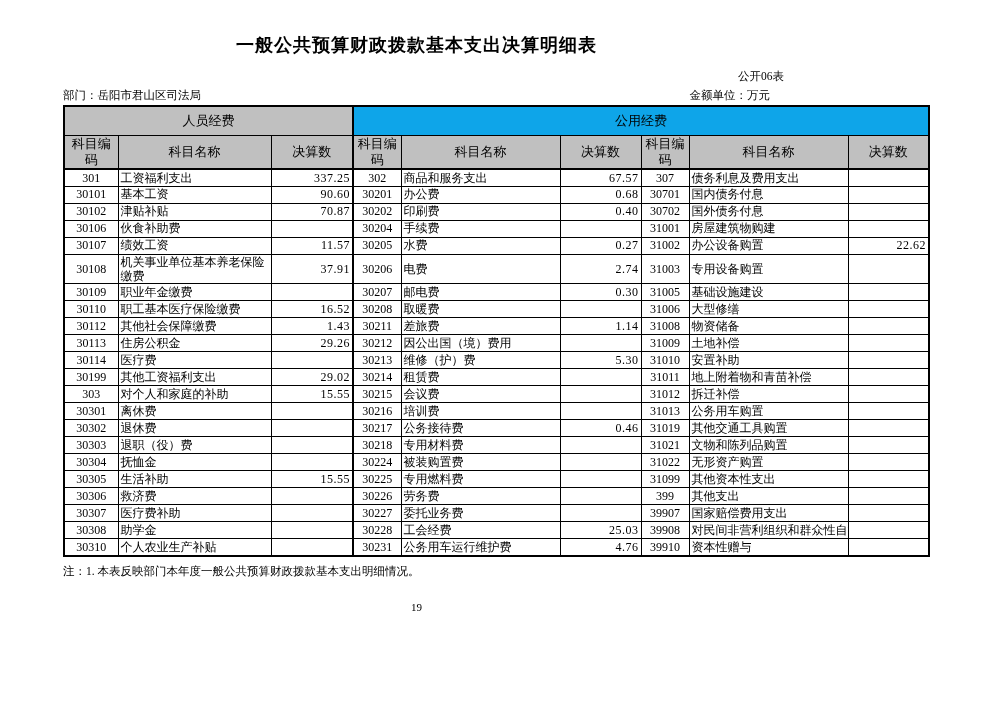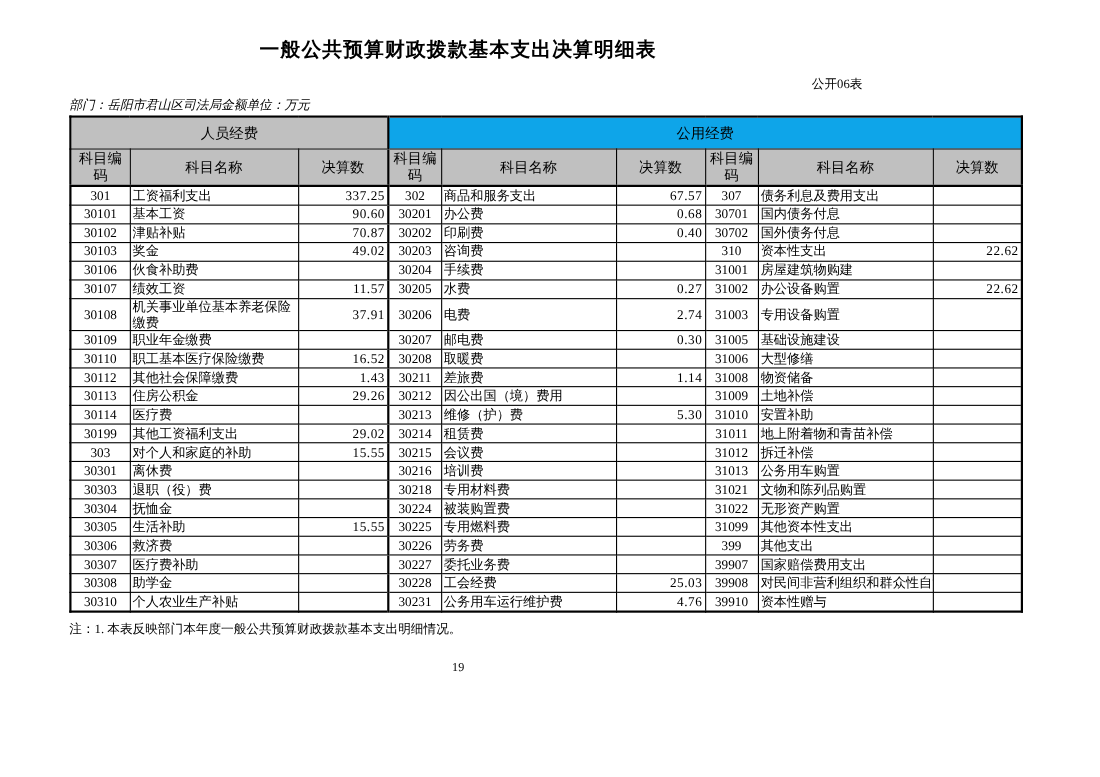--- a/index.html
+++ b/index.html
@@ -10,22 +10,22 @@
     font-family: "Liberation Serif", "DejaVu Serif", serif;
   }
   .page { position: relative; width: 1000px; height: 706px; overflow: hidden; background: #fff; }
   .content { position: absolute; left: 63px; top: 0; width: 707px; }
   .title {
     text-align: center; font-size: 18px; font-weight: bold;
     margin-top: 33px; letter-spacing: 1px;
   }
   .doc-code { text-align: right; font-size: 11.5px; margin-top: 12px; margin-right: -14px; }
   .meta {
-    display: flex; justify-content: flex-start;
-    font-size: 11.5px; margin-top: 4px; margin-bottom: 2px; font-style: italic;
+    display: flex; justify-content: space-between;
+    font-size: 11.5px; margin-top: 4px; margin-bottom: 2px;
   }
   table.budget {
     border-collapse: collapse; table-layout: fixed;
     width: 865px; border: 2px solid #000;
   }
   .budget th, .budget td {
     border: 1px solid #000; padding: 0 2px; overflow: hidden;
     vertical-align: middle;
   }
   .budget thead th {
@@ -116,31 +116,20 @@
             <td class="c-name">津贴补贴</td>
             <td class="c-val">70.87</td>
             <td class="c-code sep">30202</td>
             <td class="c-name ind">印刷费</td>
             <td class="c-val">0.40</td>
             <td class="c-code">30702</td>
             <td class="c-name ind">国外债务付息</td>
             <td class="c-val"></td>
           </tr>
           <tr>
-            <td class="c-code">30103</td>
-            <td class="c-name">奖金</td>
-            <td class="c-val">49.02</td>
-            <td class="c-code sep">30203</td>
-            <td class="c-name ind">咨询费</td>
-            <td class="c-val"></td>
-            <td class="c-code">310</td>
-            <td class="c-name">资本性支出</td>
-            <td class="c-val">22.62</td>
-          </tr>
-          <tr>
             <td class="c-code">30106</td>
             <td class="c-name">伙食补助费</td>
             <td class="c-val"></td>
             <td class="c-code sep">30204</td>
             <td class="c-name ind">手续费</td>
             <td class="c-val"></td>
             <td class="c-code">31001</td>
             <td class="c-name ind">房屋建筑物购建</td>
             <td class="c-val"></td>
           </tr>
@@ -248,20 +237,31 @@
             <td class="c-name">离休费</td>
             <td class="c-val"></td>
             <td class="c-code sep">30216</td>
             <td class="c-name ind">培训费</td>
             <td class="c-val"></td>
             <td class="c-code">31013</td>
             <td class="c-name ind">公务用车购置</td>
             <td class="c-val"></td>
           </tr>
           <tr>
+            <td class="c-code">30302</td>
+            <td class="c-name">退休费</td>
+            <td class="c-val"></td>
+            <td class="c-code sep">30217</td>
+            <td class="c-name ind">公务接待费</td>
+            <td class="c-val">0.46</td>
+            <td class="c-code">31019</td>
+            <td class="c-name ind">其他交通工具购置</td>
+            <td class="c-val"></td>
+          </tr>
+          <tr>
             <td class="c-code">30303</td>
             <td class="c-name">退职（役）费</td>
             <td class="c-val"></td>
             <td class="c-code sep">30218</td>
             <td class="c-name ind">专用材料费</td>
             <td class="c-val"></td>
             <td class="c-code">31021</td>
             <td class="c-name ind">文物和陈列品购置</td>
             <td class="c-val"></td>
           </tr>

